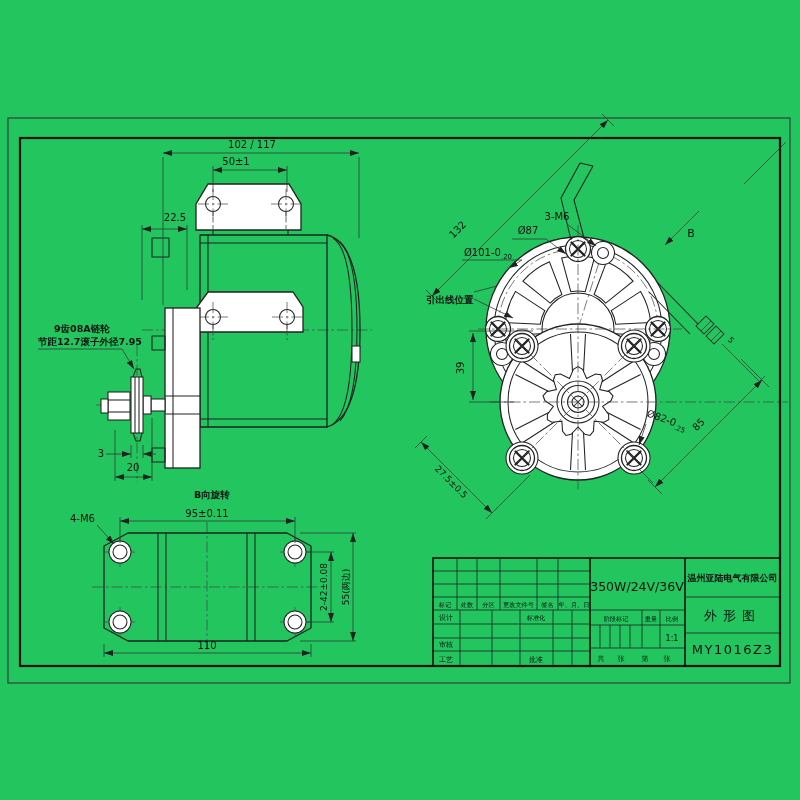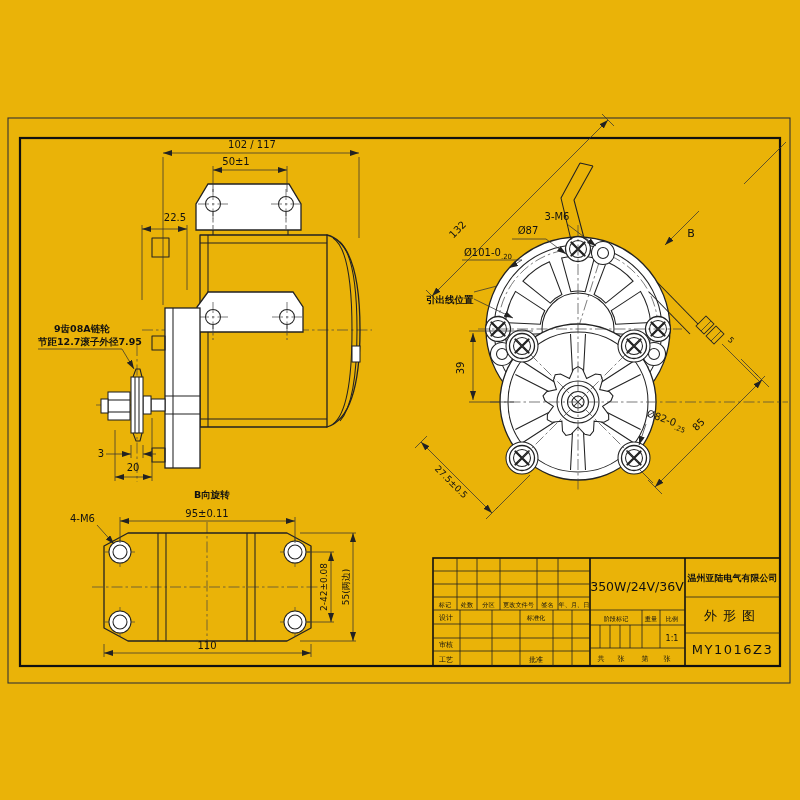--- a/index.html
+++ b/index.html
@@ -1,16 +1,16 @@
 <!DOCTYPE html>
 <html><head>
 <meta charset="utf-8">
 <style>
   html,body{margin:0;padding:0;background:#fff;}
-  .page{width:800px;height:800px;background:#eab308;position:relative;}
+  .page{width:800px;height:800px;background:#22c55e;position:relative;}
   svg{display:block;}
   svg text{fill:#111;stroke:none;font-family:"DejaVu Sans","Liberation Sans",sans-serif;}
   .ln{stroke:#222;stroke-width:1.3;fill:none;stroke-linejoin:round;stroke-linecap:round;}
   .ln2{stroke:#222;stroke-width:1.05;fill:none;stroke-linejoin:round;}
   .tn{stroke:#333;stroke-width:0.75;fill:none;}
   .cl{stroke:#444;stroke-width:0.7;fill:none;stroke-dasharray:11 3 2.5 3;}
   .hd{stroke:#444;stroke-width:0.8;fill:none;stroke-dasharray:4 2.5;}
   .wf{fill:#fff;stroke:#222;stroke-width:1.3;}
   .wf2{fill:#fff;stroke:#222;stroke-width:1.05;}
   .xbold{stroke:#222;stroke-width:2.3;fill:none;stroke-linecap:round;}

